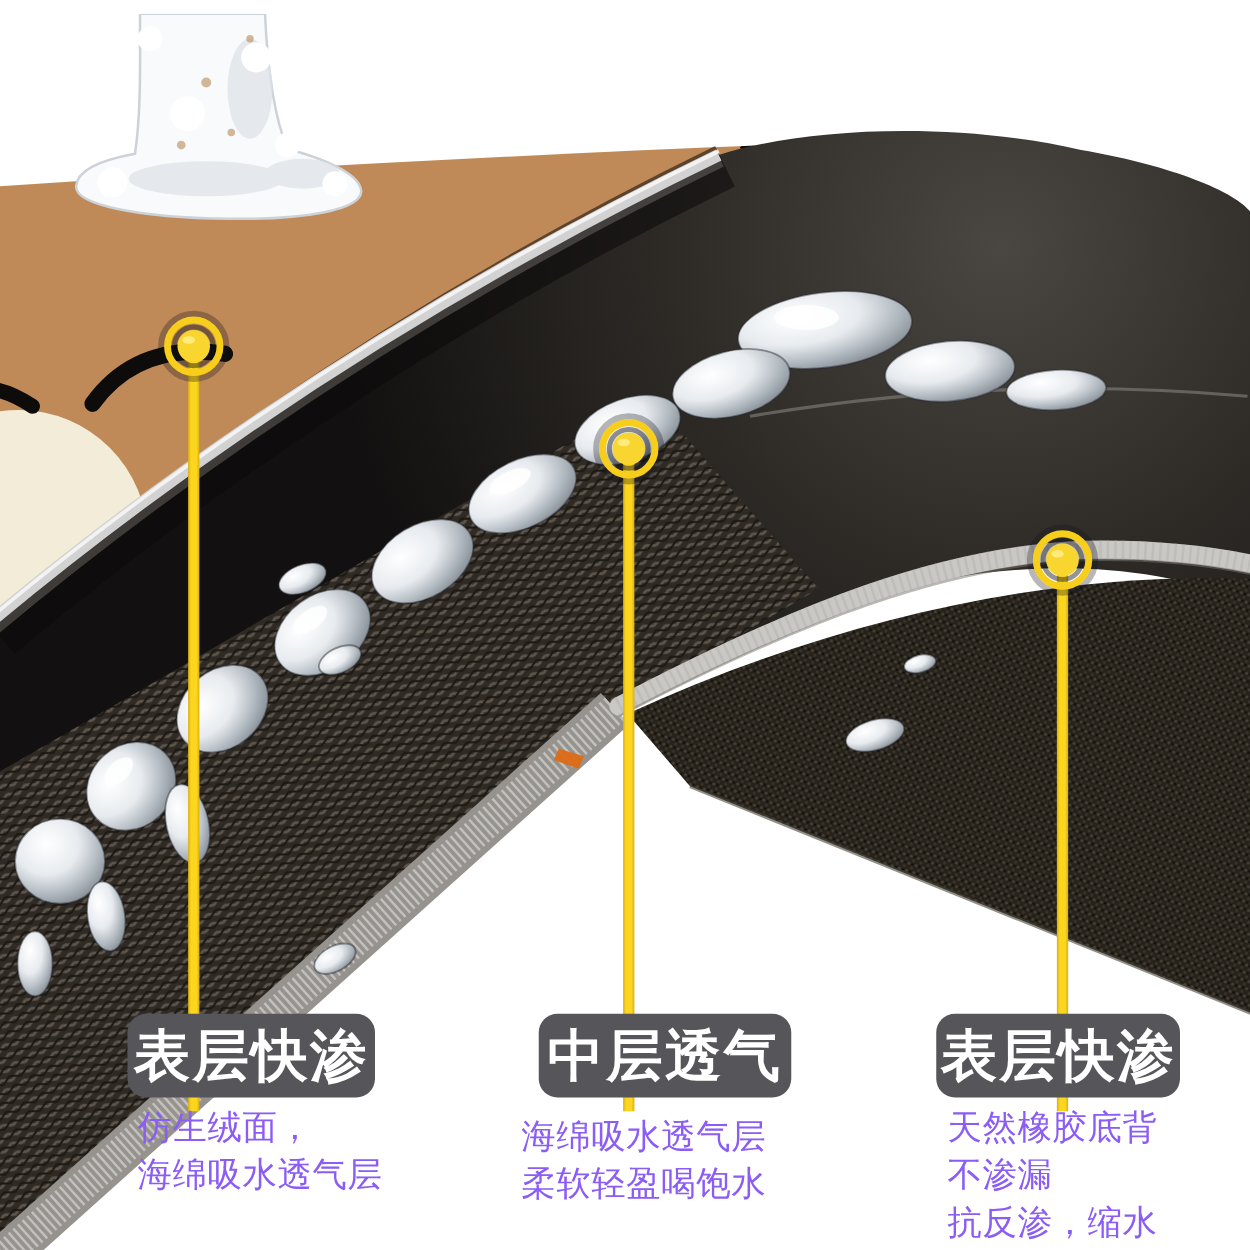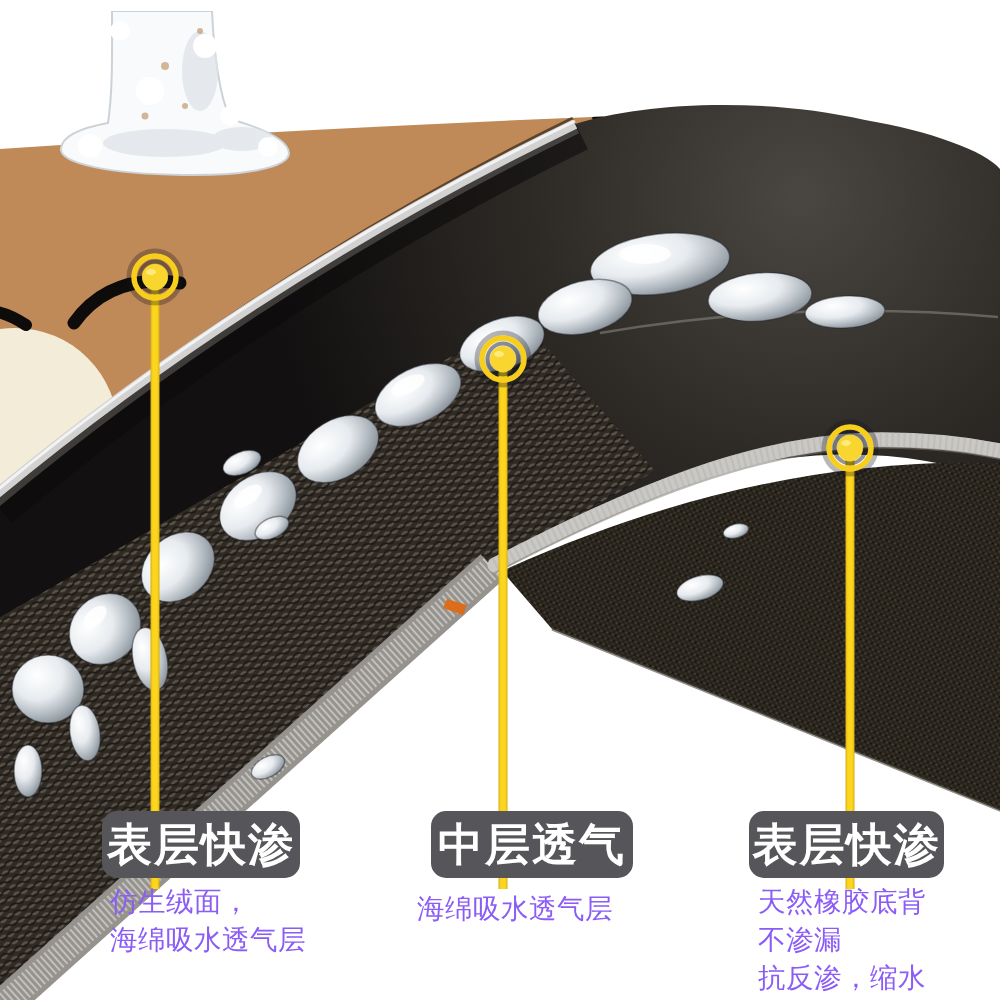--- a/index.html
+++ b/index.html
@@ -179,20 +179,21 @@
 <div class="hbox" style="left:102px;top:800px;width:198px;height:67px">表层快渗</div>
 <div class="hbox" style="left:431px;top:800px;width:202px;height:67px">中层透气</div>
 <div class="hbox" style="left:749px;top:800px;width:195px;height:67px">表层快渗</div>
 
 <div class="btext" style="left:110px;top:872px">
   <div>仿生绒面，</div>
   <div>海绵吸水透气层</div>
 </div>
 <div class="btext" style="left:417px;top:879px">
   <div>海绵吸水透气层</div>
+  <div>柔软轻盈喝饱水</div>
 </div>
 <div class="btext" style="left:758px;top:872px">
   <div>天然橡胶底背</div>
   <div>不渗漏</div>
   <div>抗反渗，缩水</div>
 </div>
 
 </div>
 
 </body></html>

